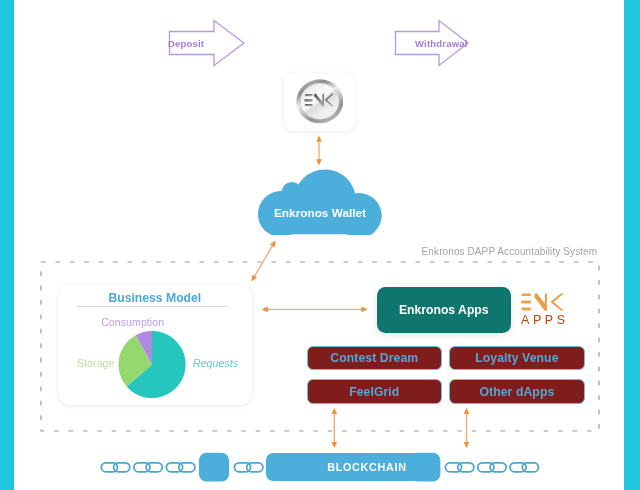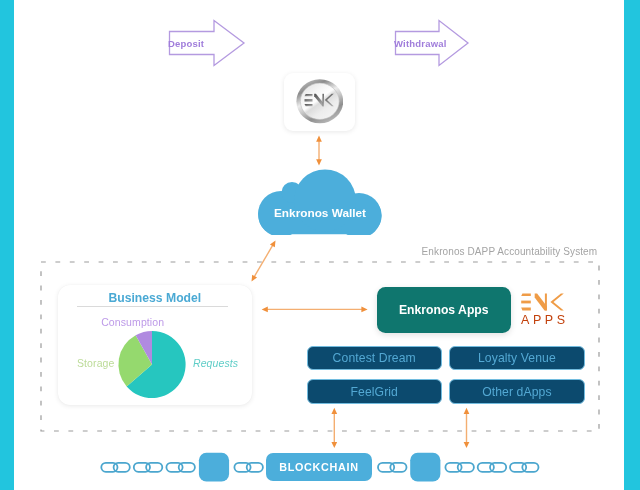--- a/index.html
+++ b/index.html
@@ -16,21 +16,21 @@
     box-shadow:0 2px 6px rgba(0,0,0,0.12);}
 
   
   .flow-arrow{position:absolute;}
   .flow-arrow .lbl{position:absolute;left:0;top:0;width:100%;height:100%;
     display:flex;align-items:center;justify-content:center;color:#a07ddb;font-size:9.5px;font-weight:bold;
     letter-spacing:0.2px;}
   #arrow-deposit{left:168px;top:18px;width:78px;height:50px;}
   #arrow-deposit .lbl{justify-content:flex-start;padding-left:0;}
   #arrow-withdrawal{left:394px;top:18px;width:76px;height:50px;}
-  #arrow-withdrawal .lbl{justify-content:flex-start;padding-left:0;}
+  #arrow-withdrawal .lbl{justify-content:flex-start;padding-left:21px;}
 
   
   #coin-card{position:absolute;left:283.7px;top:72.6px;width:71.4px;height:58px;background:#fff;border-radius:9px;
     box-shadow:0 1px 5px rgba(0,0,0,0.095);}
   #coin-card svg{position:absolute;left:11.9px;top:6.5px;}
 
   
   #wallet-cloud{position:absolute;left:258px;top:168.5px;width:124px;height:66px;}
   #wallet-label{position:absolute;left:258px;top:168.5px;width:124px;height:66px;display:flex;
     align-items:center;justify-content:center;color:#fff;font-size:11.8px;font-weight:bold;letter-spacing:0;
@@ -54,32 +54,32 @@
   
   #apps-box{position:absolute;left:377px;top:286.7px;width:133.5px;height:46.5px;background:#0f766e;border-radius:8.5px;
     display:flex;align-items:center;justify-content:center;color:#fff;font-size:12.2px;font-weight:bold;letter-spacing:0;
     box-shadow:0 2px 6px rgba(0,0,0,0.12);}
 
   
   #enk-logo{position:absolute;left:519px;top:292.2px;width:50px;height:40px;}
   #enk-logo-word{position:absolute;left:2px;top:20.6px;color:#c2410c;font-size:12.5px;letter-spacing:3.6px;}
 
   
-  .pill{position:absolute;height:22.5px;border:1.3px solid #72bcdf;border-radius:6px;background:#0c4a6e;
-    display:flex;align-items:center;justify-content:center;color:#53a8d3;font-size:12.2px;font-weight:normal;letter-spacing:0.1px;}
+  .pill{position:absolute;height:22.5px;border:1.3px solid #72bcdf;border-radius:6px;background:#7f1d1d;
+    display:flex;align-items:center;justify-content:center;color:#53a8d3;font-size:12.2px;font-weight:bold;letter-spacing:0.1px;}
   #pill-0{left:306.5px;top:345.8px;width:133.5px;}
   #pill-1{left:448.8px;top:345.8px;width:134.2px;}
   #pill-2{left:306.5px;top:379.3px;width:133.5px;}
   #pill-3{left:448.8px;top:379.3px;width:134.2px;}
 
   
   #connectors{position:absolute;left:0;top:0;pointer-events:none;}
   #chain-row{position:absolute;left:0;top:450px;}
   #blockchain-pill{position:absolute;left:266px;top:453px;width:106px;height:28px;background:#4caedb;border-radius:7px;
-    display:flex;align-items:center;justify-content:center;color:#fff;font-size:10.8px;font-weight:bold;letter-spacing:0.7px;}
+    display:flex;align-items:center;justify-content:center;color:#fff;font-size:10.8px;font-weight:bold;letter-spacing:0.7px;padding-left:48px;}
 </style>
 </head>
 <body>
 
 <div id="stage">
   <div class="band" id="band-left"></div>
   <div class="band" id="band-right"></div>
 
   <svg id="connectors" width="640" height="490" viewBox="0 0 640 490">
       <g>

